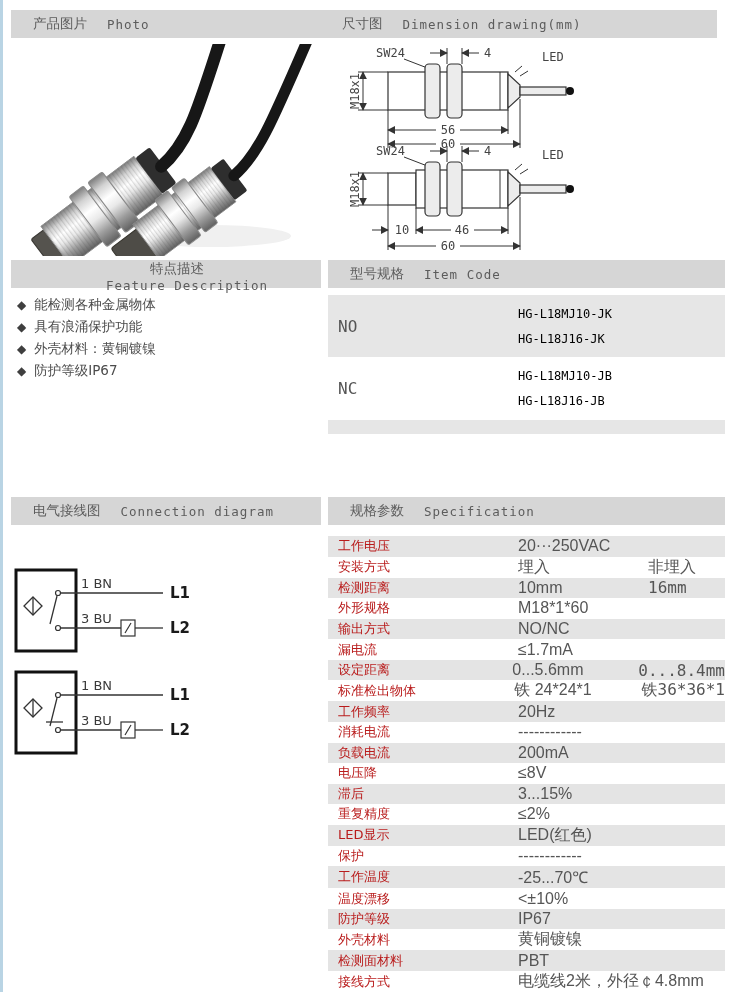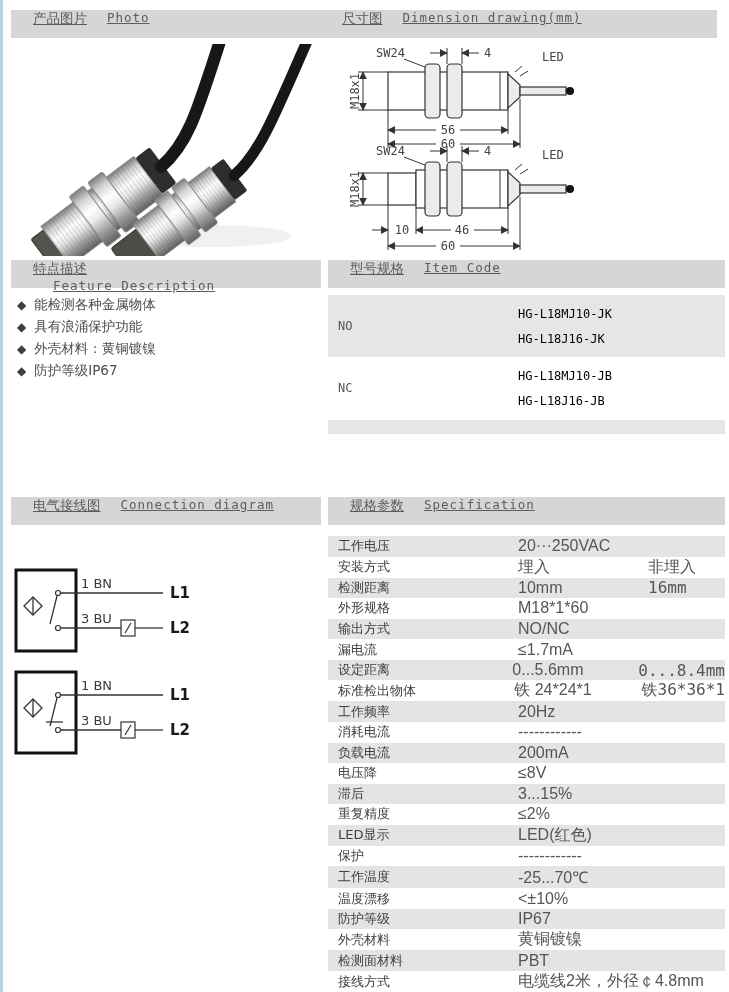--- a/index.html
+++ b/index.html
@@ -4,49 +4,49 @@
 <style>
   * { margin:0; padding:0; box-sizing:border-box; }
   html,body { background:#ffffff; }
   body {
     position:relative; width:729px; height:992px; overflow:hidden;
     font-family:"DejaVu Sans", "Liberation Sans", sans-serif;
     border-left:3px solid #b9d4e4;
   }
   .hdr {
     position:absolute; height:28px; background:#d6d6d6; color:#5c5c5c;
-    display:flex; align-items:flex-start; padding-left:22px;
-    font-size:13.5px; white-space:nowrap;text-decoration:underline;
+    display:flex; align-items:center; padding-left:22px;
+    font-size:13.5px; white-space:nowrap;
   }
   .hdr .en { font-family:"DejaVu Sans Mono", "Liberation Mono", monospace; font-size:12.5px; margin-left:20px; letter-spacing:1px; }
   .panel { position:absolute; }
 
   
   .features { position:absolute; left:8px; top:294px; width:310px; list-style:none; }
   .features li { display:flex; align-items:center; height:22px; font-size:13.5px; color:#4c4c4c; padding-left:6px; }
   .features .bullet { font-size:12px; color:#3f3f3f; margin-right:8px; }
 
   
   .codes { position:absolute; left:325px; top:295px; width:397px; }
   .code-row { display:flex; width:100%; }
   .code-row.even { background:#e6e6e6; }
   .code-row.odd  { background:#ffffff; }
   .code-row { height:62px; }
   .code-type { width:190px; padding-left:10px; display:flex; align-items:center;
-    font-family:"DejaVu Sans Mono", "Liberation Mono", monospace; font-size:12px; color:#555; }
+    font-family:"DejaVu Sans Mono", "Liberation Mono", monospace; font-size:16px; color:#555; }
   .code-list { flex:1; display:flex; flex-direction:column; justify-content:space-around; padding:6px 0;
     font-family:"DejaVu Sans Mono", "Liberation Mono", monospace; font-size:12px; color:#000000; }
   .codes-footer { height:14px; background:#e6e6e6; margin-top:1px; }
 
   
   .spec { position:absolute; left:325px; top:536px; width:397px; height:456px; display:flex; flex-direction:column; }
   .spec-row { flex:1; display:flex; align-items:center; }
   .spec-row.even { background:#e4e4e4; }
   .spec-row.odd { background:#ffffff; }
-  .spec-label { width:190px; padding-left:10px; font-size:13px; color:#404040; white-space:nowrap; }
+  .spec-label { width:190px; padding-left:10px; font-size:13px; color:#b91c1c; white-space:nowrap; }
   .spec-value { width:130px; font-family:Liberation Sans, sans-serif; font-size:16px; color:#555; white-space:nowrap; }
   .spec-value2 { flex:1; font-family:"DejaVu Sans Mono", "Liberation Mono", monospace; font-size:16px; color:#555; white-space:nowrap; }
 
   svg text { fill:#444; font-family:"DejaVu Sans Mono", "Liberation Mono", monospace; }
   svg .dimtxt { font-size:12px; }
   svg .wiretxt { font-size:13px; fill:#3a3a3a; font-family:"DejaVu Sans", sans-serif; }
   svg .termtxt { font-size:15px; font-weight:bold; fill:#1a1a1a; font-family:"DejaVu Sans", sans-serif; }
   .dimline { stroke:#333; stroke-width:1; fill:none; }
   .part { stroke:#333; stroke-width:1.2; fill:#ffffff; }
   .partfill { stroke:#333; stroke-width:1.2; fill:#ececec; }

